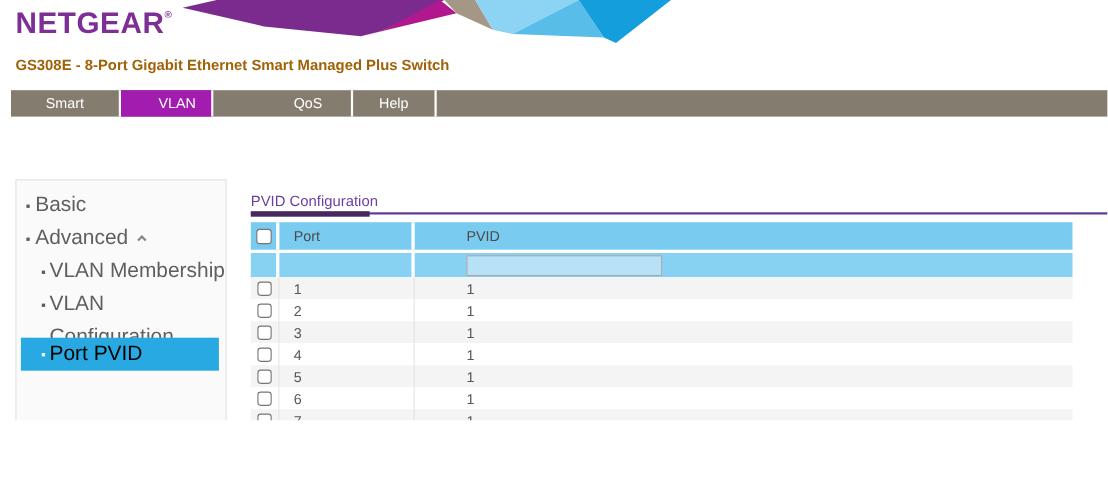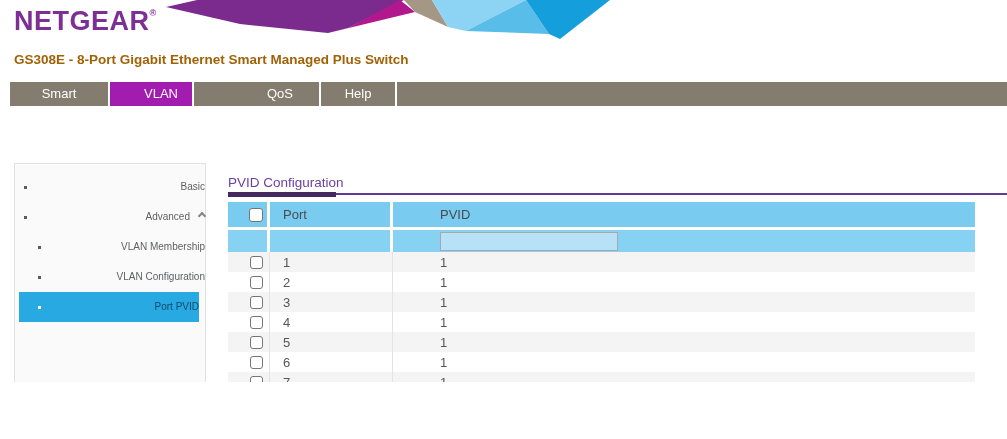--- a/index.html
+++ b/index.html
@@ -19,35 +19,35 @@
   .tab.active { background:#a21caf;padding-left:20px; }
   .tab-filler { flex:1; }
 
   
   .subnav { position:absolute; left:10px; top:107px; width:997px; height:25px; background:#8bd3f4; display:flex; align-items:center; padding-left:14px; }
   .subnav-item { font-size:13px; color:#4e4e50; padding:0 10px; height:25px; line-height:25px; cursor:pointer; }
   .subnav-item.active { color:#ffffff; margin-left:14px; }
 
   
   .sidebar { position:absolute; left:14px; top:163px; width:192px; height:276px; background:#fafafa; border:1px solid #e2e2e2; padding-top:8px; }
-  .side-item { position:relative; height:30px; line-height:30px; font-size:10px; color:#5e5f61; padding-left:17px; cursor:pointer;text-align:right; }
+  .side-item { position:relative; height:30px; line-height:30px; font-size:19px; color:#5e5f61; padding-left:17px; cursor:pointer; }
   .side-item .bullet { position:absolute; left:9px; top:14px; width:3px; height:3px; background:#5b5b5d; }
   .side-item.sub { padding-left:30px; }
   .side-item.sub .bullet { left:23px; }
-  .side-item.selected { background:#29a9e1; color:#0c4a6e; margin:0 6px 0 4px; padding-left:26px; }
+  .side-item.selected { background:#29a9e1; color:#000000; margin:15px 6px 0 4px; padding-left:26px; }
   .side-item.selected .bullet { left:19px; background:#ffffff; }
   .chev-up { display:inline-block; width:6px; height:6px; border-left:2px solid #85868a; border-top:2px solid #85868a; transform:rotate(45deg); margin-left:9px; vertical-align:1px; }
 
   
   .heading { position:absolute; left:228px; top:175px; font-size:13.5px; color:#6b3fa4; }
   .rule-thin { position:absolute; left:228px; top:193px; width:779px; height:2px; background:#5c3b94; }
   .rule-thick { position:absolute; left:228px; top:192px; width:108px; height:5px; background:#44285e; z-index:2; }
 
   .table { position:absolute; left:228px; top:202px; width:747px; font-size:13px; color:#55565a; }
-  .trow { display:flex; width:747px;padding-left:16px; }
+  .trow { display:flex; width:747px; }
   .c-check { width:26px; display:flex; align-items:center; justify-content:center; }
   .c-port { width:123px; padding-left:13px; display:flex; align-items:center; }
   .c-pvid { flex:1; padding-left:9px; display:flex; align-items:center;margin-left:38px; }
 
   .thead { height:25px; background:#7acbf0; color:#4b4b4d; }
   .thead .c-check, .thead .c-port { border-right:3px solid #ffffff; }
   .tfilter { height:22px; background:#87d1f3; margin-top:3px; }
   .tfilter .c-check, .tfilter .c-port { border-right:3px solid #ffffff; }
 
   .drow { height:20px; background:#ffffff; }

